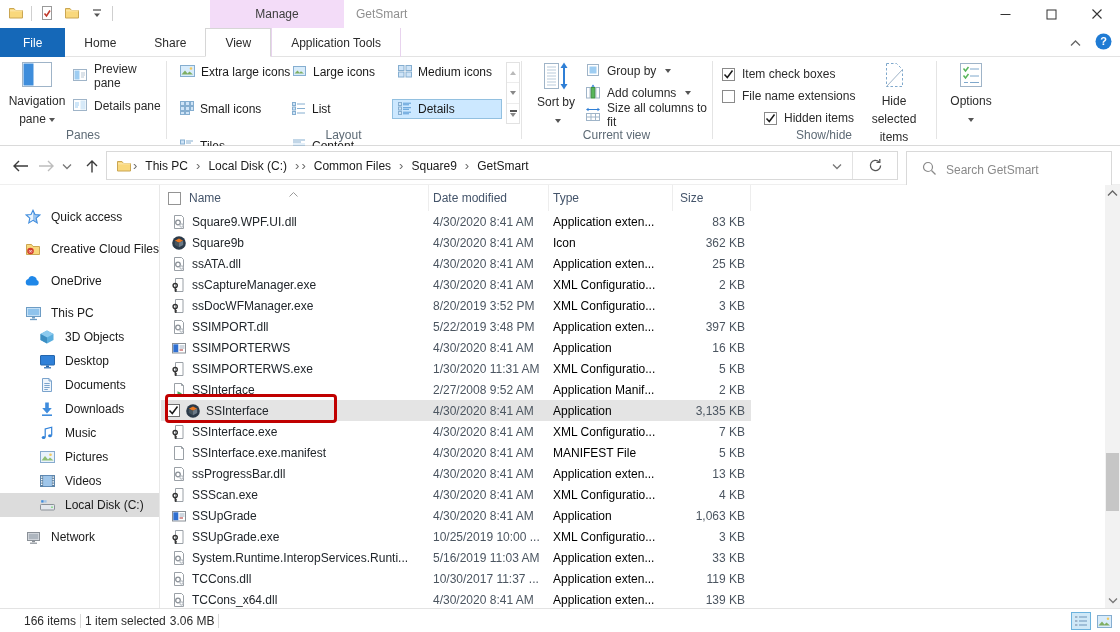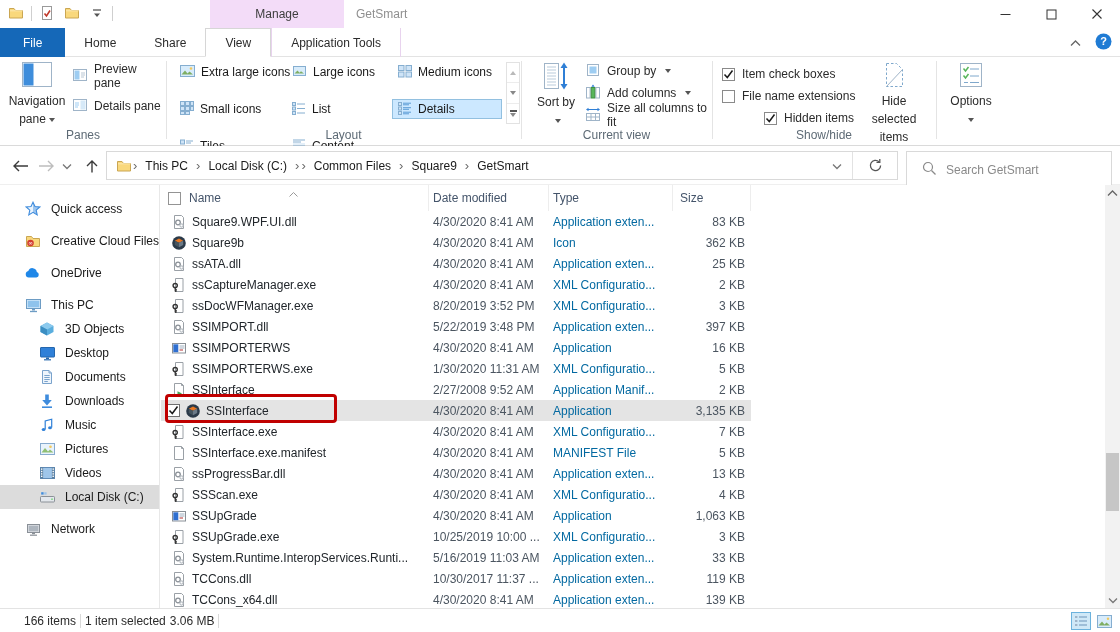--- a/index.html
+++ b/index.html
@@ -57,41 +57,41 @@
   .addr-chev { margin-left:auto; padding:0 10px; }
   .addr-div { width:1px; height:27px; background:#e2e2e2; }
   .refresh-btn { width:44px; height:27px; display:flex; align-items:center; justify-content:center; }
   .search-box { position:absolute; left:906px; top:5px; width:206px; height:38px; border:1px solid #d9d9d9; display:flex; align-items:center; gap:9px; padding-left:15px; color:#8a8a8a; background:#fff; }
 
   
   .sidebar { position:absolute; left:0; top:185px; width:160px; height:423px; border-right:1px solid #e8e8e8; background:#fff; overflow:hidden; }
   .side-item { height:24px; display:flex; align-items:center; gap:9px; padding-left:24px; white-space:nowrap; }
   .side-item.lvl1 { padding-left:38px; }
   .side-item.selected { background:#dcdcdc; }
-  .side-item.first { margin-top:12px; }
+  .side-item.first { margin-top:20px; }
   .side-item.gap { margin-top:8px; }
   .sicon { width:18px; display:flex; justify-content:center; }
 
   .filelist { position:absolute; left:161px; top:185px; width:944px; height:423px; overflow:hidden; background:#fff; }
   .lheader { position:relative; height:26px; width:590px; display:flex; align-items:center; color:#44546a; }
   .hc-name { width:267px; display:flex; align-items:center; gap:8px; padding-left:7px; height:100%; }
   .hc { padding-left:4px; border-left:1px solid #ededed; height:100%; display:flex; align-items:center; }
   .hc-date { width:120px; } .hc-type { width:124px; }
   .hc-size { width:79px; justify-content:flex-start; padding-left:7px; border-right:1px solid #ededed; }
   .hcheck { width:13px; height:13px; border:1px solid #949494; background:#fff; }
   .sort-caret { position:absolute; left:128px; top:1px; }
   .rows { position:absolute; left:0; top:26px; }
   .frow { height:21px; width:590px; display:flex; align-items:center; }
   .frow.selected { background:#e4e4e4; }
   .fr-name { width:267px; display:flex; align-items:center; gap:5px; padding-left:10px; white-space:nowrap; overflow:hidden; color:#21262b; }
   .frow.selected .fr-name { padding-left:6px; }
   .rcheck { width:13px; height:13px; border:1px solid #707070; background:#fff; display:flex; align-items:center; justify-content:center; flex:none; }
   .ficon { width:16px; height:16px; flex:none; display:flex; }
   .fr-date { width:120px; padding-left:5px; color:#4b5560; }
-  .fr-type { width:124px; padding-left:5px; color:#0369a1; white-space:nowrap; }
+  .fr-type { width:124px; padding-left:5px; color:#000000; white-space:nowrap; }
   .fr-size { width:73px; text-align:right; color:#4b5560; }
   .annotation { position:absolute; left:165px; top:394px; width:172px; height:29px; border:3px solid #c00000; border-radius:4px; z-index:6; pointer-events:none; }
 
   .vscroll { position:absolute; right:0; top:185px; width:15px; height:423px; background:#f2f2f2; }
   .vs-btn { position:absolute; left:0; width:15px; height:16px; display:flex; align-items:center; justify-content:center; }
   .vs-thumb { position:absolute; left:1px; width:13px; top:268px; height:58px; background:#c6c6c6; }
 
   
   .statusbar { position:absolute; left:0; bottom:0; width:1120px; height:24px; border-top:1px solid #e3e3e3; background:#fff; display:flex; align-items:center; padding-left:24px; gap:4px; color:#2b2b2b; }
   .sb-div { width:1px; height:14px; background:#d9d9d9; }

